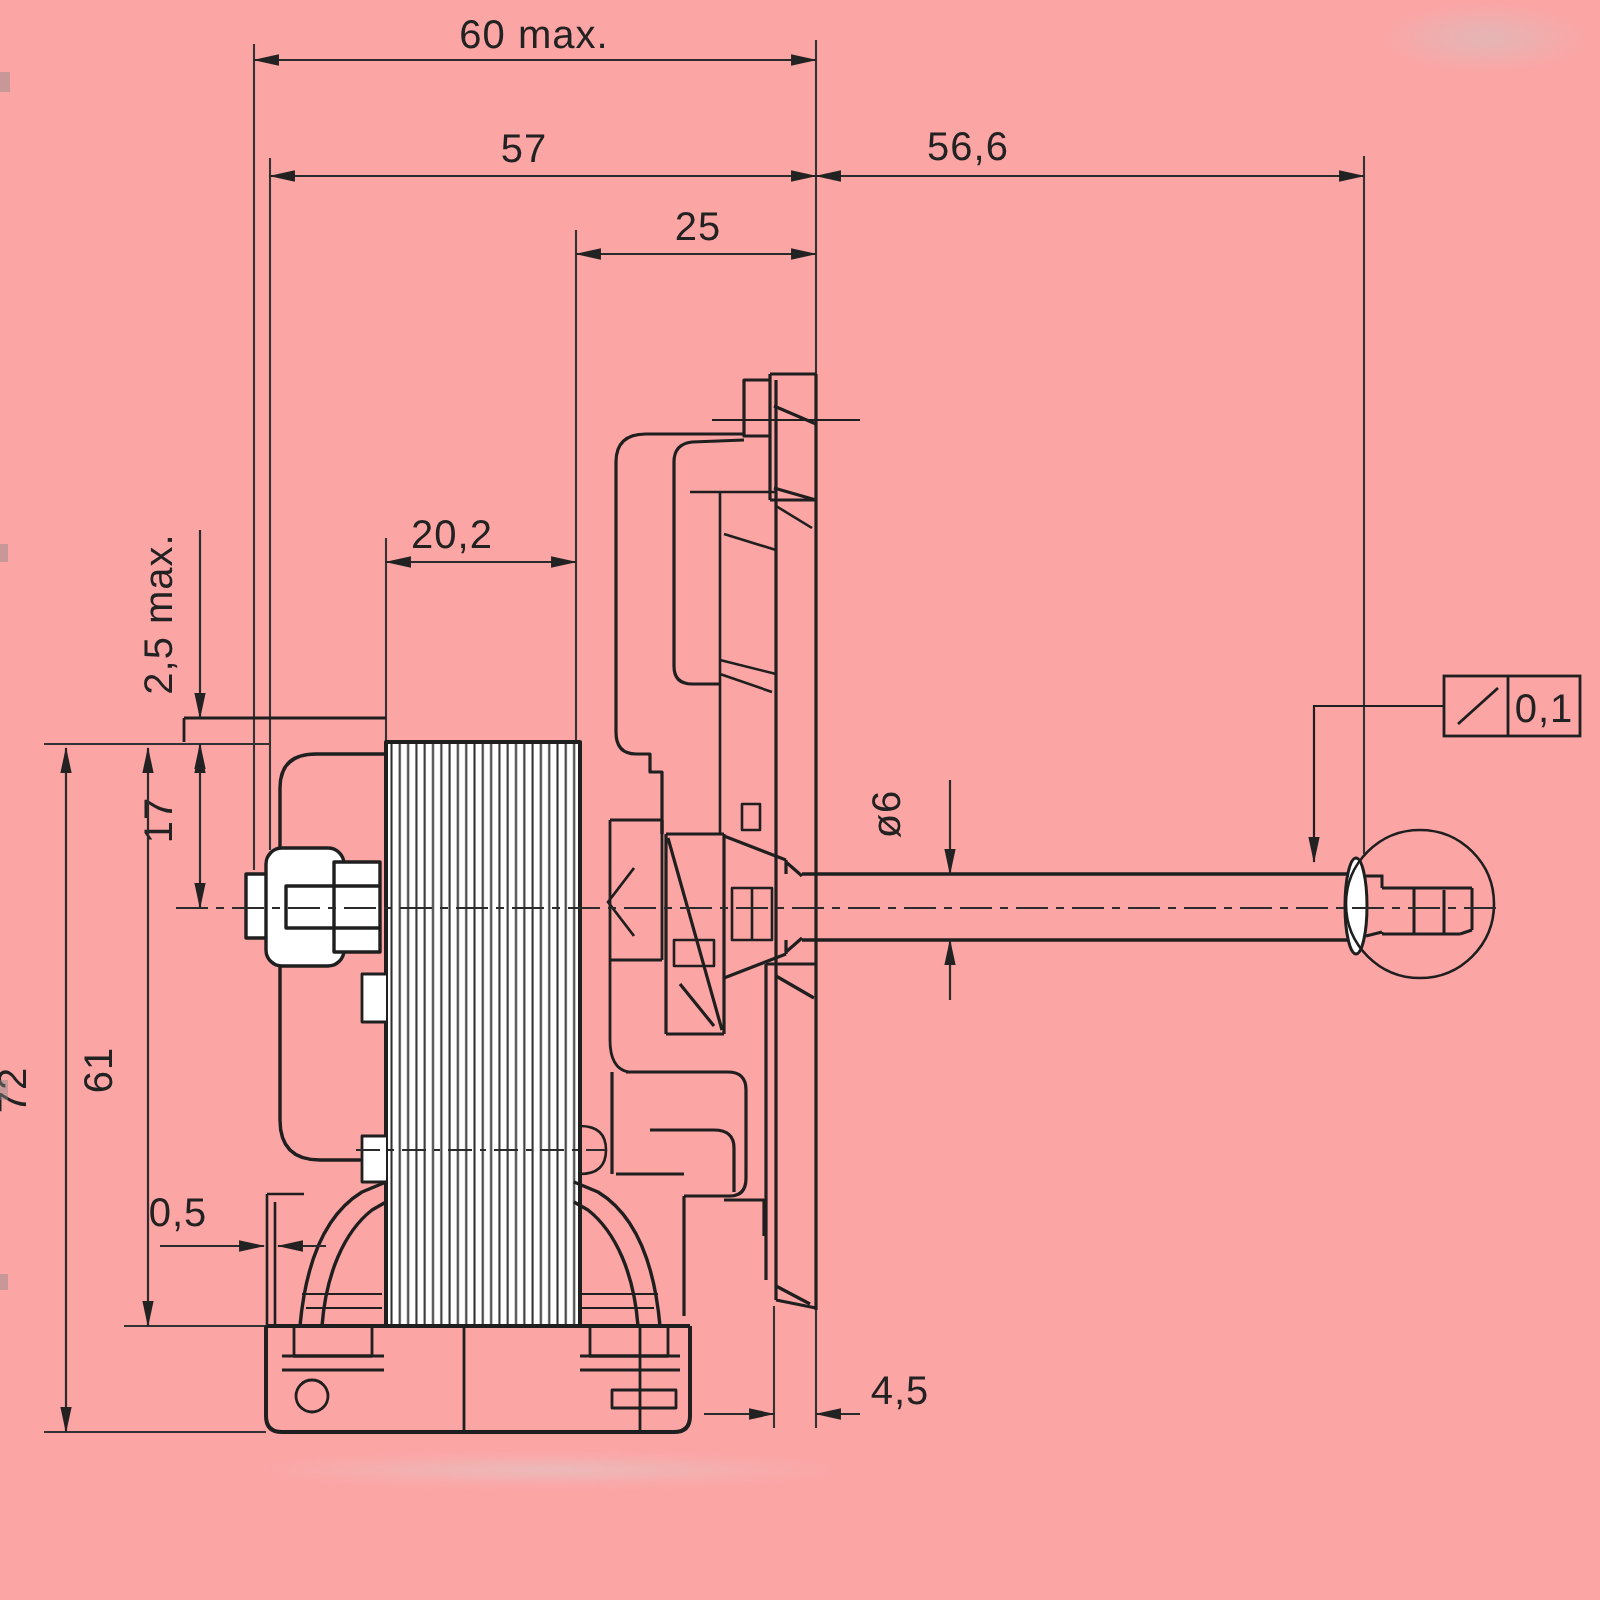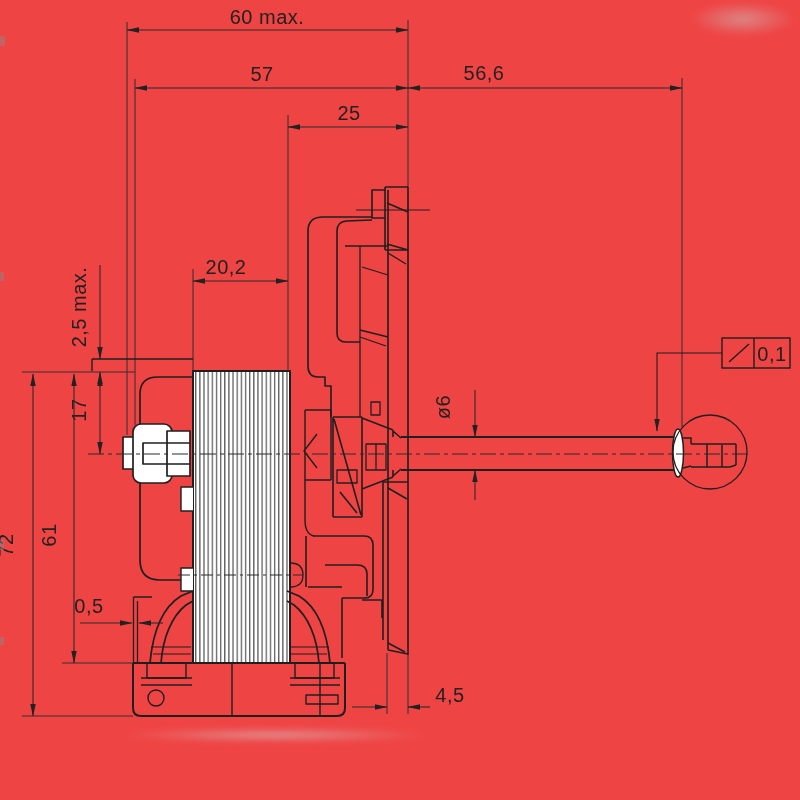--- a/index.html
+++ b/index.html
@@ -1,16 +1,16 @@
 <!DOCTYPE html>
 <html><head>
 <meta charset="utf-8">
 <style>
   html,body{margin:0;padding:0;background:#ffffff;}
-  .stage{position:relative;width:800px;height:800px;background:#ef4444;overflow:hidden;
+  .stage{position:relative;width:800px;height:800px;background:#fca5a5;overflow:hidden;
          font-family:"Liberation Sans", sans-serif;}
   svg{position:absolute;left:0;top:0;}
   svg text{fill:#222;font-family:"Liberation Sans", sans-serif;font-size:20px;letter-spacing:.5px;}
   .smudge{position:absolute;pointer-events:none;filter:blur(3px);}
   .edge-mark{position:absolute;left:0;background:#8a8a8a;opacity:.45;pointer-events:none;}
 </style>
 </head>
 <body>
 
 <div class="stage">

